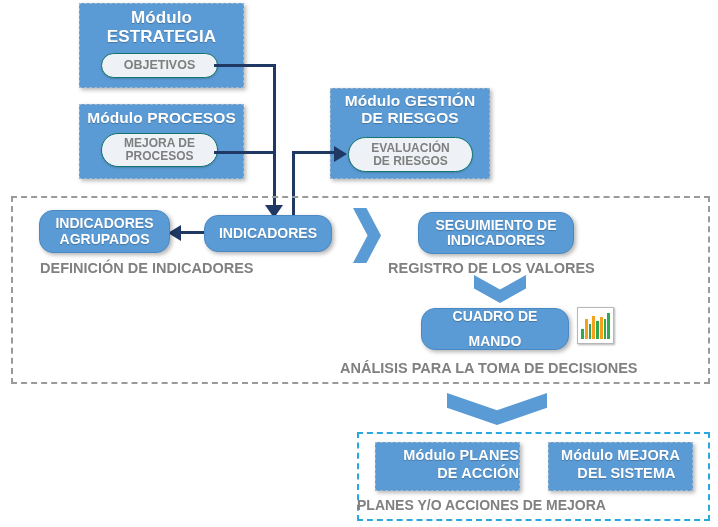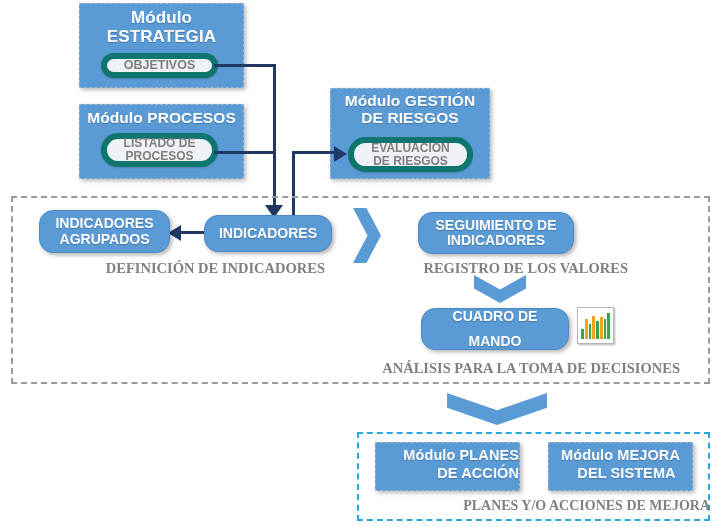--- a/index.html
+++ b/index.html
@@ -27,21 +27,21 @@
     position:absolute;left:0;right:0;
     line-height:1.06;
     letter-spacing:.1px;
     text-shadow:0 1px 1px rgba(0,0,0,.25);
   }
 
   
   .pill{
     position:absolute;
     background:#eef1f5;
-    border:6px solid #0f766e;
+    border:1px solid #0f766e;
     border-radius:999px;
     box-sizing:border-box;
     color:#7f7f7f;
     font-weight:bold;
     display:flex;align-items:center;justify-content:center;
     text-align:center;
     line-height:1.06;
     box-shadow:0 1px 2px rgba(0,0,0,.18);
   }
 
@@ -73,24 +73,23 @@
     border:2px dashed #29a8df;
     box-sizing:border-box;
     background:transparent;
   }
 
   
   .caption{
     position:absolute;
     color:#808080;
     font-weight:bold;
-    text-align:right;
+    text-align:left;
     line-height:1.1;
     white-space:nowrap;
-    font-family:Liberation Serif, serif;
   }
   .big-label{
     position:absolute;
     color:#808080;
     font-weight:normal;
     white-space:nowrap;
   }
 
   
   .conn{position:absolute;background:#1f3864;}
@@ -150,21 +149,21 @@
     <div class="module-title" style="top:24px;font-size:17px;">ESTRATEGIA</div>
   </div>
   <div class="pill" style="left:101px;top:53px;width:117px;height:25px;font-size:12.5px;">
     <span>OBJETIVOS</span>
   </div>
 
   <div class="module-box" style="left:79px;top:104px;width:165px;height:75px;">
     <div class="module-title" style="top:5px;font-size:15.5px;">Módulo PROCESOS</div>
   </div>
   <div class="pill" style="left:101px;top:133px;width:117px;height:34px;font-size:12px;flex-direction:column;">
-    <span>LISTADO DE</span>
+    <span>MEJORA DE</span>
     <span>PROCESOS</span>
   </div>
 
   <div class="module-box" style="left:330px;top:88px;width:160px;height:91px;">
     <div class="module-title" style="top:4px;font-size:15.5px;">Módulo GESTIÓN</div>
     <div class="module-title" style="top:21px;font-size:15.5px;">DE RIESGOS</div>
   </div>
   <div class="pill" style="left:348px;top:137px;width:125px;height:35px;font-size:12px;flex-direction:column;">
     <span>EVALUACIÓN</span>
     <span>DE RIESGOS</span>

